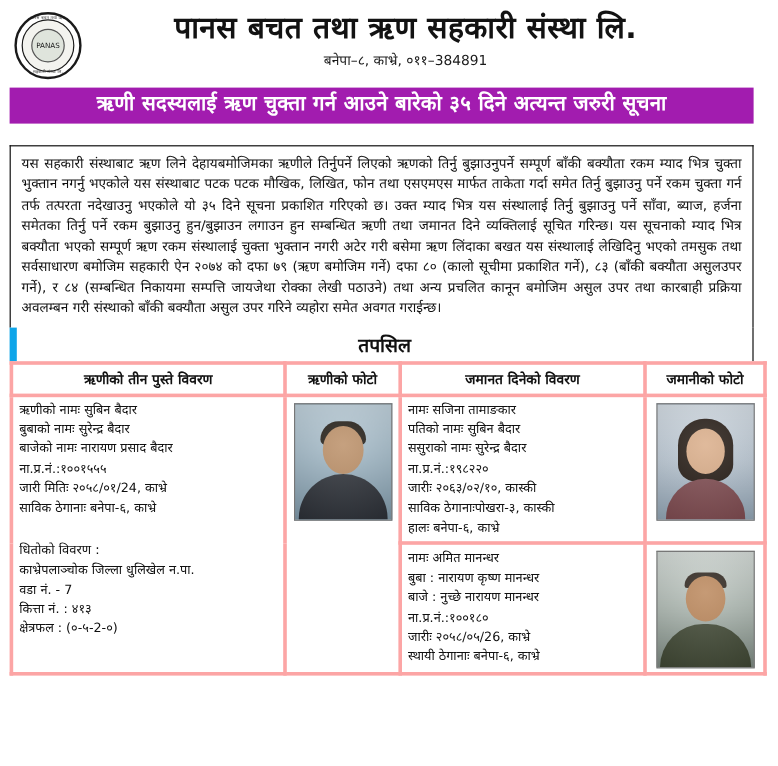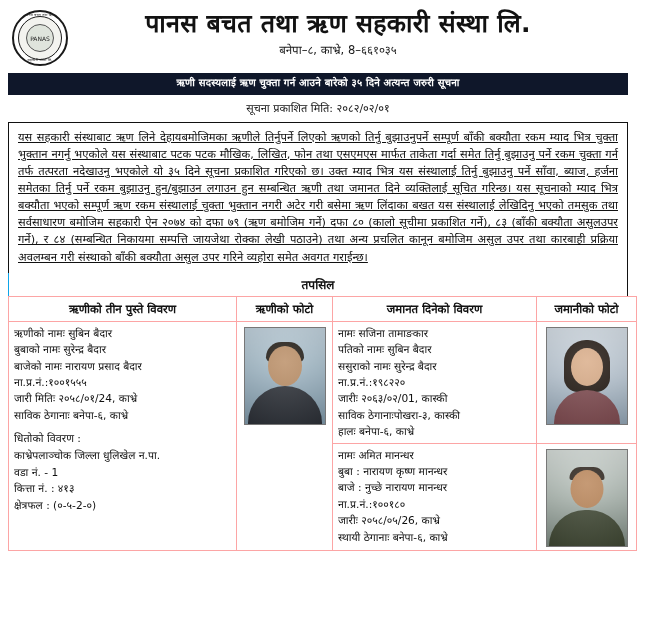--- a/index.html
+++ b/index.html
@@ -92,67 +92,66 @@
   }
   .org-address {
     font-size: 11.5px;
     margin-top: 3px;
     color: #1a1a1a;
   }
 
   
   .banner {
     margin-top: 7px;
-    background: #0f172a;
+    background: #a21caf;
     color: #fff;
     text-align: center;
-    font-size: 10px;
+    font-size: 17px;
     font-weight: bold;
     padding: 4px 4px 5px 4px;
     line-height: 1.25;
     letter-spacing: .2px;
   }
   .pub-date {
     text-align: center;
     font-size: 11px;
     margin: 5px 0 4px 0;
     color: #151515;
   }
 
   
   .body-box {
     border: 1px solid #111;
     border-bottom: none;
     padding: 6px 9px 7px 9px;
-    margin-top: 7px;
-    text-decoration: underline;
+    margin-top: 18px;
   }
   .body-text {
     font-size: 11.3px;
     line-height: 1.52;
     text-align: justify;
     color: #101010;
   }
   .tapsil {
     text-align: center;
-    font-size: 12px;
+    font-size: 16px;
     font-weight: bold;
     padding: 3px 0 3px 0;
-    border-left: 1px solid #0ea5e9;
+    border-left: 6px solid #0ea5e9;
     border-right: 1px solid #111;
   }
 
   
   table.detail {
     width: 100%;
     border-collapse: collapse;
     table-layout: fixed;
   }
   table.detail th, table.detail td {
-    border: 1px solid #fca5a5;
+    border: 3px solid #fca5a5;
     vertical-align: top;
     padding: 3px 5px;
   }
   table.detail th {
     text-align: center;
     font-size: 11.5px;
     font-weight: bold;
     padding: 4px 2px 5px 2px;
   }
   .col1 { width: 228px; }
@@ -163,21 +162,21 @@
   .field {
     font-size: 10.6px;
     line-height: 1.55;
     color: #101010;
     white-space: nowrap;
     overflow: hidden;
   }
   .section-label {
     font-size: 10.8px;
     line-height: 1.6;
-    margin-top: 7px;
+    margin-top: 18px;
   }
   .photo-cell {
     text-align: center;
     padding: 6px 4px 6px 4px;
   }
 
   
   .photo {
     width: 80px;
     height: 96px;
@@ -228,26 +227,25 @@
     <div class="logo">
       <div class="ring-outer"></div>
       <div class="ring-inner"></div>
       <div class="micro top">पानस बचत तथा ऋण</div>
       <div class="micro bottom">सहकारी संस्था लि.</div>
       <div class="core"></div>
       <div class="core-text">PANAS</div>
     </div>
     <div class="title-wrap">
       <div class="org-title">पानस बचत तथा ऋण सहकारी संस्था लि.</div>
-      <div class="org-address">बनेपा–८, काभ्रे, 8–६६१०३५</div>
+      <div class="org-address">बनेपा–८, काभ्रे, ०११–384891</div>
     </div>
   </div>
 
   <div class="banner">ऋणी सदस्यलाई ऋण चुक्ता गर्न आउने बारेको ३५ दिने अत्यन्त जरुरी सूचना</div>
-  <div class="pub-date">सूचना प्रकाशित मिति: २०८२/०२/०१</div>
 
   <div class="body-box">
     <div class="body-text">यस सहकारी संस्थाबाट ऋण लिने देहायबमोजिमका ऋणीले तिर्नुपर्ने लिएको ऋणको तिर्नु बुझाउनुपर्ने सम्पूर्ण बाँकी बक्यौता रकम म्याद भित्र चुक्ता भुक्तान नगर्नु भएकोले यस संस्थाबाट पटक पटक मौखिक, लिखित, फोन तथा एसएमएस मार्फत ताकेता गर्दा समेत तिर्नु बुझाउनु पर्ने रकम चुक्ता गर्न तर्फ तत्परता नदेखाउनु भएकोले यो ३५ दिने सूचना प्रकाशित गरिएको छ। उक्त म्याद भित्र यस संस्थालाई तिर्नु बुझाउनु पर्ने साँवा, ब्याज, हर्जना समेतका तिर्नु पर्ने रकम बुझाउनु हुन/बुझाउन लगाउन हुन सम्बन्धित ऋणी तथा जमानत दिने व्यक्तिलाई सूचित गरिन्छ। यस सूचनाको म्याद भित्र बक्यौता भएको सम्पूर्ण ऋण रकम संस्थालाई चुक्ता भुक्तान नगरी अटेर गरी बसेमा ऋण लिंदाका बखत यस संस्थालाई लेखिदिनु भएको तमसुक तथा सर्वसाधारण बमोजिम सहकारी ऐन २०७४ को दफा ७९ (ऋण बमोजिम गर्ने) दफा ८० (कालो सूचीमा प्रकाशित गर्ने), ८३ (बाँकी बक्यौता असुलउपर गर्ने), र ८४ (सम्बन्धित निकायमा सम्पत्ति जायजेथा रोक्का लेखी पठाउने) तथा अन्य प्रचलित कानून बमोजिम असुल उपर तथा कारबाही प्रक्रिया अवलम्बन गरी संस्थाको बाँकी बक्यौता असुल उपर गरिने व्यहोरा समेत अवगत गराईन्छ।</div>
   </div>
   <div class="tapsil">तपसिल</div>
 
   <table class="detail">
     <colgroup>
       <col class="col1">
         <col class="col2">
@@ -267,40 +265,40 @@
 
         <td rowspan="2">
           <div class="field">ऋणीको नामः सुबिन बैदार</div>
           <div class="field">बुबाको नामः सुरेन्द्र बैदार</div>
           <div class="field">बाजेको नामः नारायण प्रसाद बैदार</div>
           <div class="field">ना.प्र.नं.:१००१५५५</div>
           <div class="field">जारी मितिः २०५८/०१/24, काभ्रे</div>
           <div class="field">साविक ठेगानाः बनेपा-६, काभ्रे</div>
           <div class="section-label">धितोको विवरण :</div>
           <div class="field">काभ्रेपलाञ्चोक जिल्ला धुलिखेल न.पा.</div>
-          <div class="field">वडा नं. - 1</div>
+          <div class="field">वडा नं. - 7</div>
           <div class="field">कित्ता नं. : ४१३</div>
           <div class="field">क्षेत्रफल : (०-५-2-०)</div>
         </td>
 
         <td rowspan="2" class="photo-cell">
           <div class="photo p1">
             <div class="hair"></div>
             <div class="head"></div>
             <div class="torso"></div>
             <div class="shade"></div>
           </div>
         </td>
 
         <td>
           <div class="field">नामः सजिना तामाङकार</div>
           <div class="field">पतिको नामः सुबिन बैदार</div>
           <div class="field">ससुराको नामः सुरेन्द्र बैदार</div>
           <div class="field">ना.प्र.नं.:१९८२२०</div>
-          <div class="field">जारीः २०६३/०२/01, कास्की</div>
+          <div class="field">जारीः २०६३/०२/१०, कास्की</div>
           <div class="field">साविक ठेगानाःपोखरा-३, कास्की</div>
           <div class="field">हालः बनेपा-६, काभ्रे</div>
         </td>
 
         <td class="photo-cell">
           <div class="photo p2">
             <div class="hair"></div>
             <div class="head"></div>
             <div class="torso"></div>
             <div class="shade"></div>

